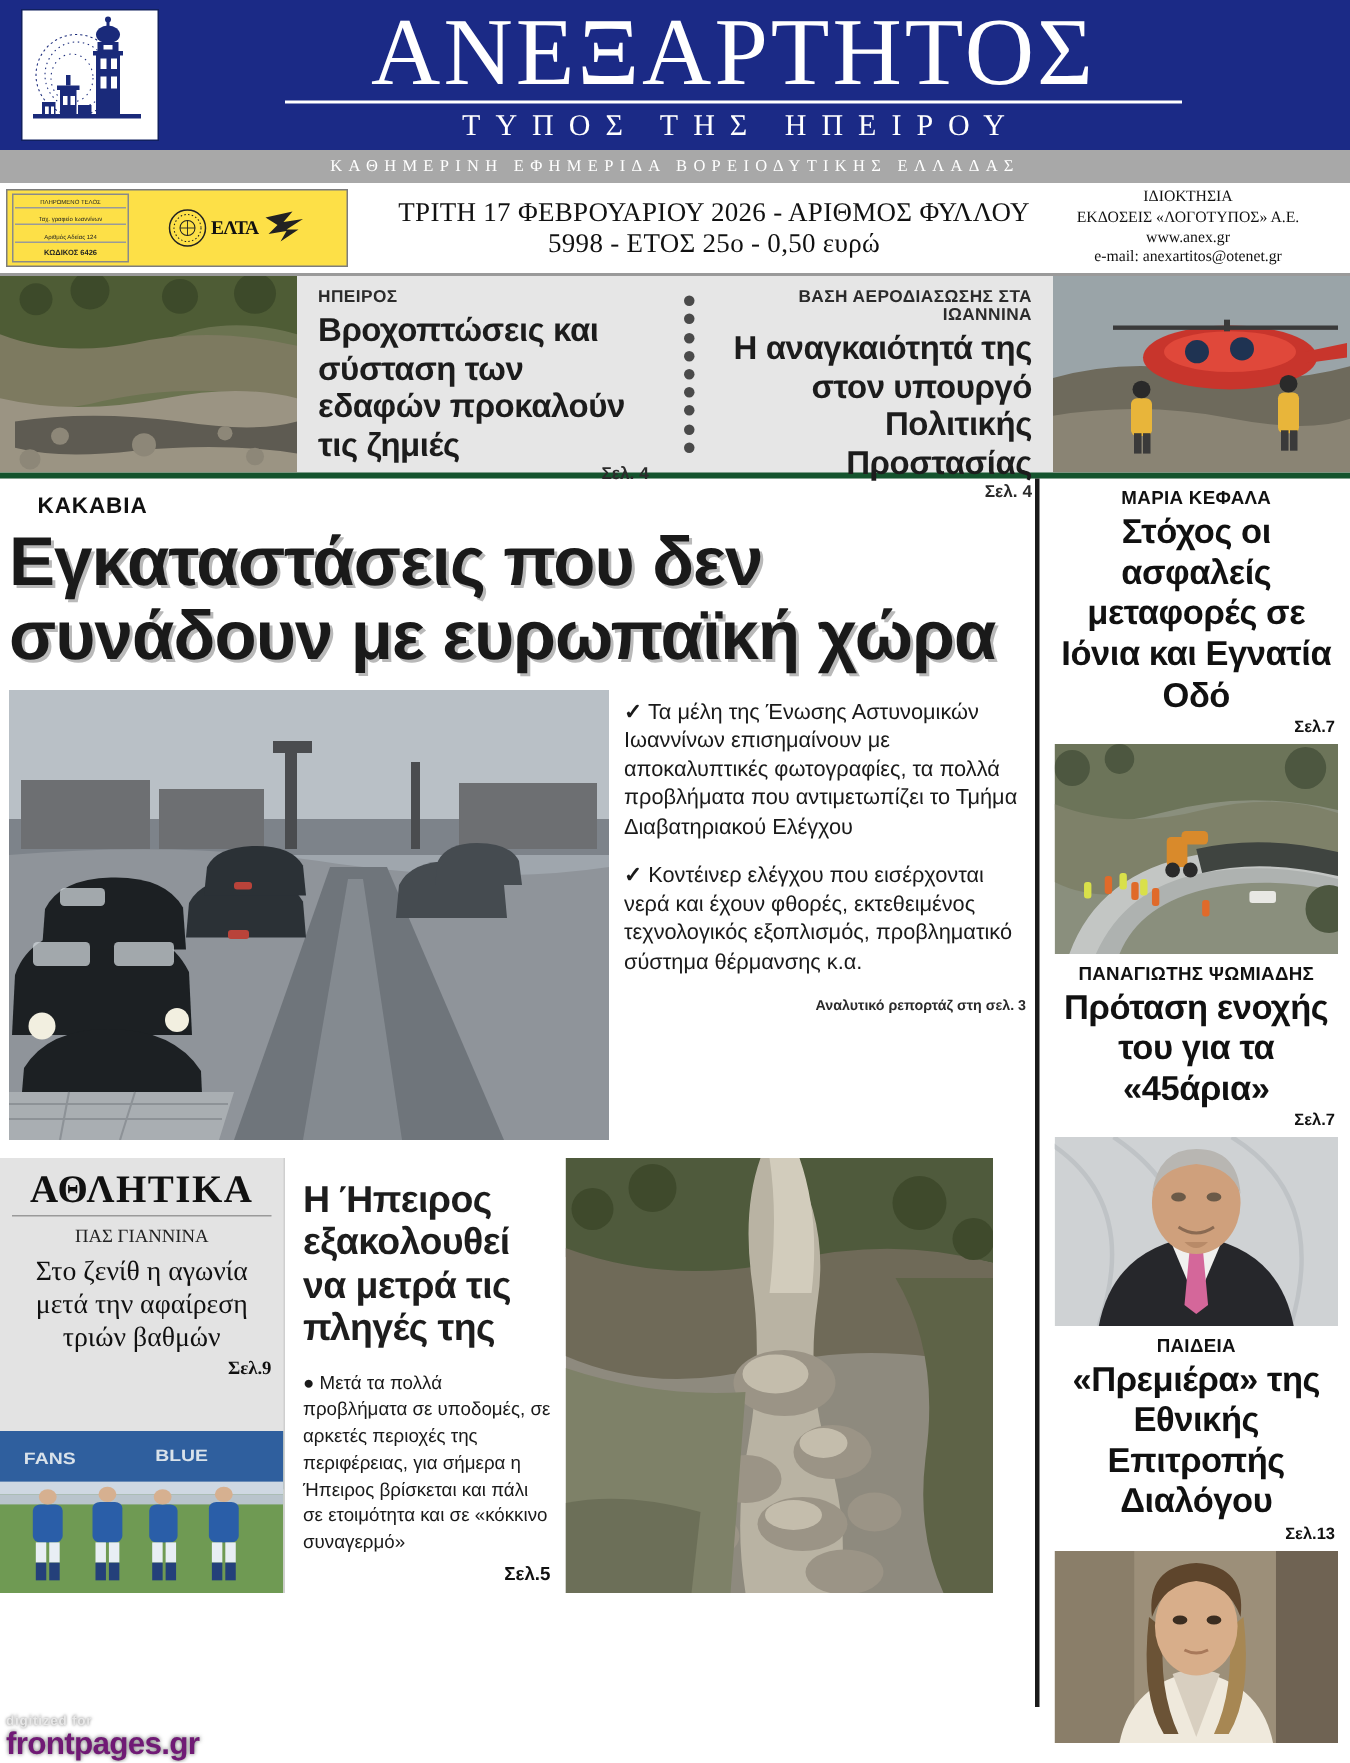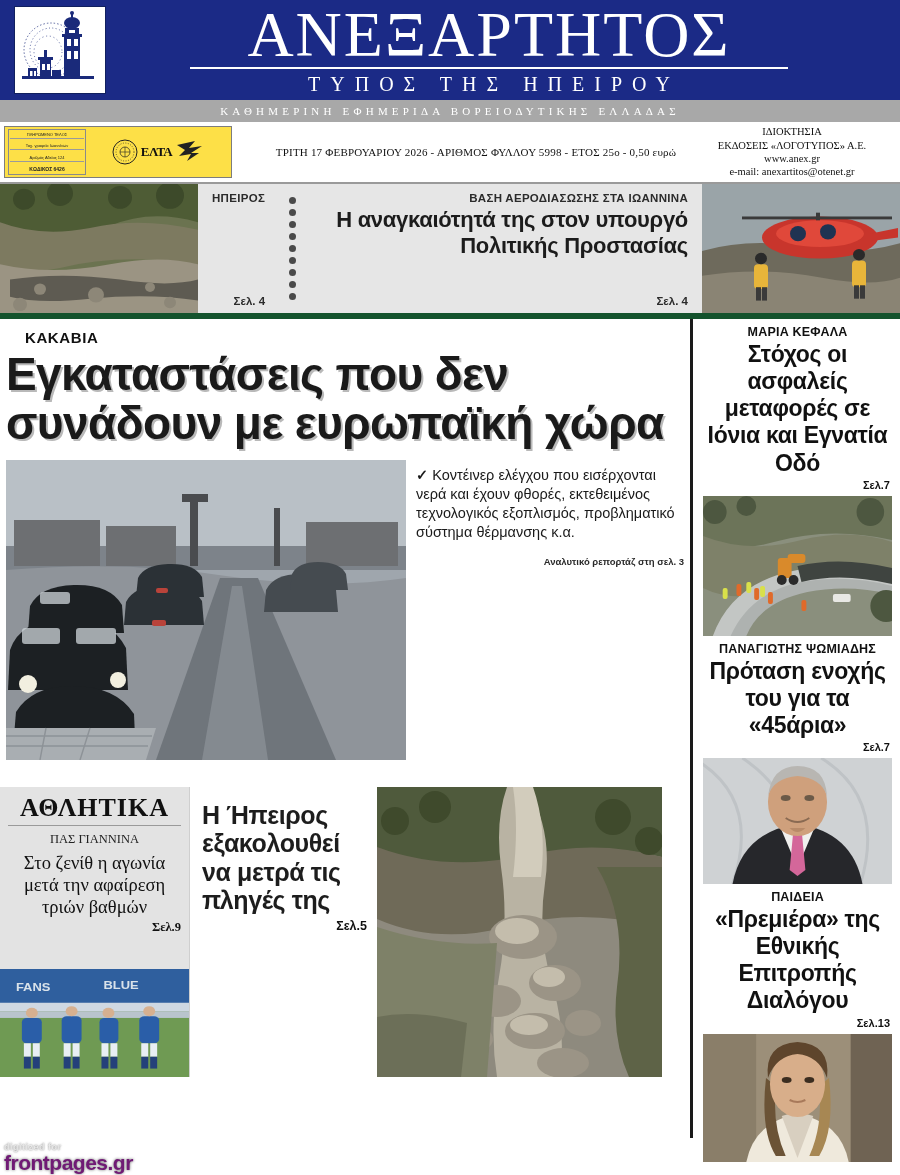--- a/index.html
+++ b/index.html
@@ -112,21 +112,21 @@
   }
   .elta-word {
     font-family: "Liberation Serif", serif;
     font-weight: bold; font-size: 13px; color: #111;
     letter-spacing: -0.5px;
   }
   .date-line {
     flex: 1 1 auto;
     text-align: center;
     font-family: "Liberation Serif", serif;
-    font-size: 11px;
+    font-size: 18px;
     color: #111;
     letter-spacing: 0.2px;
     padding-left: 30px;
   }
   .publisher {
     width: 210px;
     flex: 0 0 auto;
     text-align: center;
     font-family: "Liberation Serif", serif;
     font-size: 10.5px;
@@ -134,21 +134,21 @@
     color: #111;
     padding-right: 6px;
   }
 
   
   .teasers {
     position: relative;
     height: 135px;
     background: #e6e6e6;
     display: flex;
-    border-bottom: 6px solid #14532d;
+    border-bottom: 4px solid #14532d;
   }
   .teaser-photo { width: 198px; height: 100%; flex: 0 0 auto; overflow: hidden; position: relative; }
   .teaser-text {
     flex: 1 1 auto;
     padding: 8px 14px 6px 14px;
     display: flex; flex-direction: column;
     text-align: right;
   }
   .teaser-kicker {
     font-size: 11.5px; font-weight: bold; color: #2b2b2b;
@@ -197,21 +197,21 @@
   .main-photo { width: 400px; height: 300px; flex: 0 0 auto; overflow: hidden; position: relative; }
   .main-bullets { flex: 1 1 auto; padding-top: 6px; }
   .bullet {
     font-size: 14.5px; line-height: 1.33; color: #1a1a1a;
     margin-bottom: 13px;
   }
   .bullet .tick { font-weight: bold; }
   .report-ref { text-align: right; font-size: 9.5px; color: #2a2a2a; font-weight: bold; }
 
   
-  .bottom-row { display: flex; margin-top: 27px; padding: 0 0 0 0; }
+  .bottom-row { display: flex; margin-top: 12px; padding: 0 0 0 0; }
   .sports-box {
     width: 190px; flex: 0 0 auto;
     background: #e3e3e3;
     padding: 6px 8px 0 8px;
     text-align: center;
     position: relative;
     border-right: 1px solid #cfcfcf;
   }
   .sports-title {
     font-family: "Liberation Serif", serif;
@@ -380,20 +380,21 @@
         <g fill="#3d4a2a">
             <circle cx="24" cy="16" r="11"></circle>
             <circle cx="60" cy="10" r="13"></circle>
             <circle cx="120" cy="14" r="12"></circle>
             <circle cx="170" cy="12" r="14"></circle>
           </g>
       </svg>
     </div>
     <div class="teaser-text t-left">
       <div class="teaser-kicker">ΗΠΕΙΡΟΣ</div>
+      <div class="teaser-head">Βροχοπτώσεις και σύσταση των εδαφών προκαλούν τις ζημιές</div>
       <div class="teaser-ref">Σελ. 4</div>
     </div>
     <div class="dots-divider">
       <i></i>
         <i></i>
         <i></i>
         <i></i>
         <i></i>
         <i></i>
         <i></i>
@@ -499,20 +500,24 @@
               <path d="M0 276 L146 276"></path>
                 <path d="M0 286 L142 286"></path>
                 <path d="M40 268 L34 300"></path>
                 <path d="M84 268 L74 300"></path>
             </g>
           </svg>
         </div>
         <div class="main-bullets">
           <div class="bullet">
             <span class="tick">✓</span>
+            <span>Τα μέλη της Ένωσης Αστυνομικών Ιωαννίνων επισημαίνουν με αποκαλυπτικές φωτογραφίες, τα πολλά προβλήματα που αντιμετωπίζει το Τμήμα Διαβατηριακού Ελέγχου</span>
+          </div>
+          <div class="bullet">
+            <span class="tick">✓</span>
             <span>Κοντέινερ ελέγχου που εισέρχονται νερά και έχουν φθορές, εκτεθειμένος τεχνολογικός εξοπλισμός, προβληματικό σύστημα θέρμανσης κ.α.</span>
           </div>
           <div class="report-ref">Αναλυτικό ρεπορτάζ στη σελ. 3</div>
         </div>
       </div>
 
       <div class="bottom-row">
 
         <div class="sports-box">
           <div class="sports-title">ΑΘΛΗΤΙΚΑ</div>
@@ -564,20 +569,24 @@
             </svg>
           </div>
         </div>
 
         <div class="mid-col">
           <div class="mid-head">
             <span>Η Ήπειρος</span><br>
             <span>εξακολουθεί</span><br>
             <span>να μετρά τις</span><br>
             <span>πληγές της</span>
+          </div>
+          <div class="mid-body">
+            <span>●</span>
+            <span>Μετά τα πολλά προβλήματα σε υποδομές, σε αρκετές περιοχές της περιφέρειας, για σήμερα η Ήπειρος βρίσκεται και πάλι σε ετοιμότητα και σε «κόκκινο συναγερμό»</span>
           </div>
           <div class="mid-ref">Σελ.5</div>
         </div>
 
         <div class="mid-photo">
           <svg class="ph" viewBox="0 0 285 290" preserveAspectRatio="none">
             <rect width="285" height="290" fill="#8e8a7e"></rect>
             <path d="M0 0 H285 V70 Q210 52 150 72 Q80 94 0 66 Z" fill="#4f5a3c"></path>
             <path d="M0 60 Q70 86 150 68 Q220 52 285 70 V140 Q200 120 130 140 Q60 158 0 132 Z" fill="#6f6a58"></path>
             <path d="M150 0 Q176 44 168 96 Q160 150 176 200 Q190 250 182 290 L120 290 Q112 240 122 190 Q132 134 124 80 Q118 34 130 0 Z" fill="#b9b3a3"></path>

